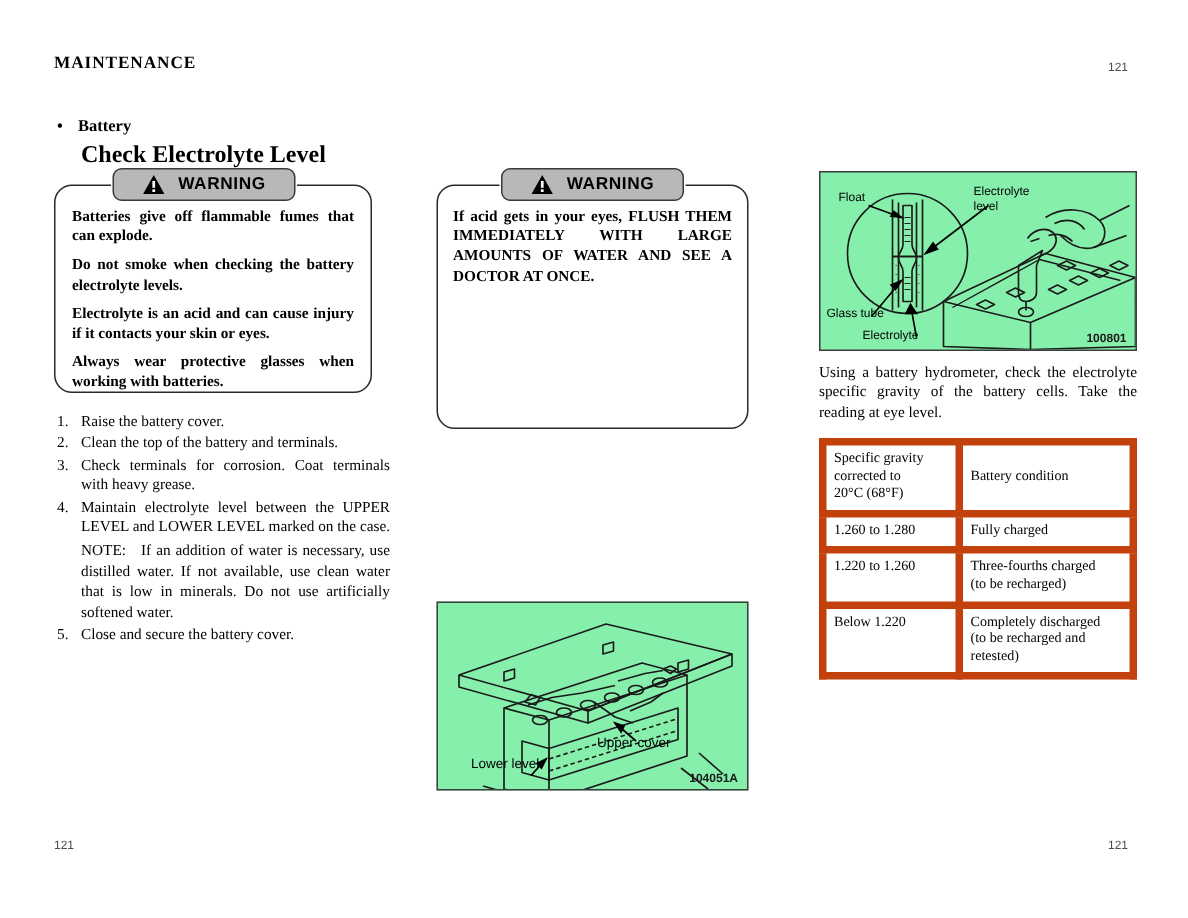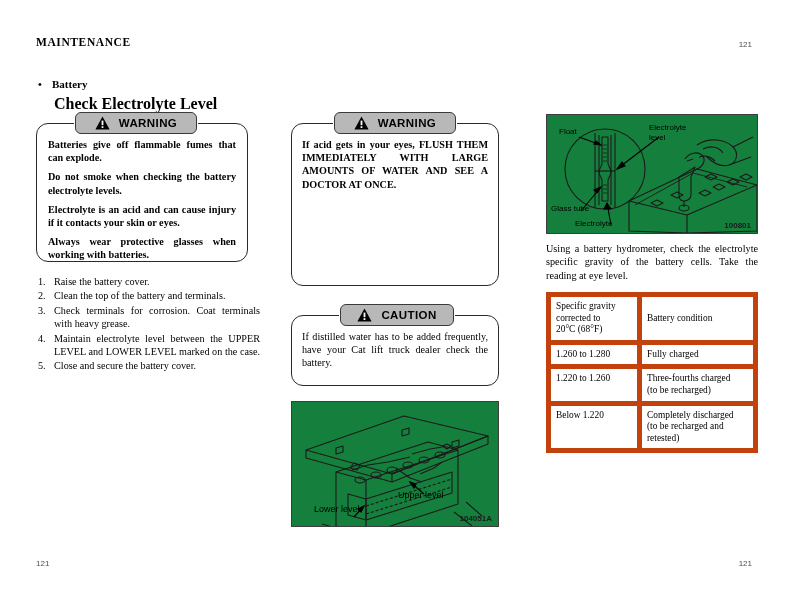--- a/index.html
+++ b/index.html
@@ -157,21 +157,21 @@
     text-indent: 40px;
     padding-left: 0;
     text-align: justify;
     text-align-last: left;
   }
 
   
   .figure {
     position: absolute;
     border: 1px solid #3d3d3d;
-    background: #15803d;
+    background: #86efac;
     box-sizing: border-box;
     overflow: hidden;
   }
   .fig-id {
     position: absolute;
     right: 6px;
     bottom: 3px;
     font-family: "Liberation Sans", sans-serif;
     font-weight: bold;
     font-size: 8px;
@@ -260,20 +260,24 @@
       <span>Clean the top of the battery and terminals.</span>
     </div>
     <div class="item">
       <span class="num">3.</span>
       <span>Check terminals for corrosion. Coat terminals with heavy grease.</span>
     </div>
     <div class="item spread">
       <span class="num">4.</span>
       <span>Maintain electrolyte level between the UPPER LEVEL and LOWER LEVEL marked on the case.</span>
     </div>
+    <div class="note">
+      <span class="note-lbl">NOTE:</span>
+      <span class="note-body">If an addition of water is necessary, use distilled water. If not available, use clean water that is low in minerals. Do not use artificially softened water.</span>
+    </div>
     <div class="item">
       <span class="num">5.</span>
       <span>Close and secure the battery cover.</span>
     </div>
   </div>
 
   <div class="alert" style="left:291px; top:112px; width:208px; height:174px;">
     <div class="alert-body"></div>
     <div class="banner-mask" style="left:42px; top:9px; width:124px;"></div>
     <div class="alert-banner" style="left:43px; width:122px;">
@@ -282,35 +286,20 @@
         <rect x="6.6" y="4.6" width="1.8" height="4.6" fill="#ffffff"></rect>
         <rect x="6.6" y="10.2" width="1.8" height="1.8" fill="#ffffff"></rect>
       </svg>
       <span class="wlabel">WARNING</span>
     </div>
     <div class="alert-text" style="left:11px; top:26px; width:186px;">
       <p>If acid gets in your eyes, FLUSH THEM IMMEDIATELY WITH LARGE AMOUNTS OF WATER AND SEE A DOCTOR AT ONCE.</p>
     </div>
   </div>
 
-  <div class="alert" style="left:291px; top:304px; width:208px; height:82px;">
-    <div class="alert-body"></div>
-    <div class="banner-mask" style="left:48px; top:9px; width:116px;"></div>
-    <div class="alert-banner" style="left:49px; width:114px;">
-      <svg class="tri-icon" width="15" height="14" viewBox="0 0 15 14">
-        <polygon points="7.5,0.6 14.6,13.4 0.4,13.4" fill="#000000"></polygon>
-        <rect x="6.6" y="4.6" width="1.8" height="4.6" fill="#ffffff"></rect>
-        <rect x="6.6" y="10.2" width="1.8" height="1.8" fill="#ffffff"></rect>
-      </svg>
-      <span class="wlabel">CAUTION</span>
-    </div>
-    <div class="alert-text just-last" style="left:11px; top:26px; width:186px; font-weight:normal; font-size:10.2px;">
-      <p>If distilled water has to be added frequently, have your Cat lift truck dealer check the battery.</p>
-    </div>
-  </div>
 
   <div class="figure" style="left:291px; top:401px; width:208px; height:126px;">
     <svg width="208" height="126" viewBox="0 0 208 126">
       <g fill="none" stroke="#1a1a1a" stroke-width="1.1" stroke-linejoin="round">
 
         <path d="M14 48 L112 14 L196 34 L100 72 Z"></path>
         <path d="M14 48 L14 56 L100 80 L100 72"></path>
         <path d="M100 72 L196 34 L196 42 L100 80"></path>
 
         <path d="M44 46 l7 -2 l0 6 l-7 2 Z"></path>
@@ -349,21 +338,21 @@
         <path d="M162 110 L180 124"></path>
       </g>
 
       <g stroke="#000" stroke-width="1.2" fill="#000">
         <path d="M132 92 L118 80" fill="none"></path>
         <polygon points="118,80 124,82 122,86"></polygon>
         <path d="M72 104 L62 115" fill="none"></path>
         <polygon points="72,104 66,107 69,110"></polygon>
       </g>
     </svg>
-    <div class="fig-label" style="left:106px; top:89px; font-size:9px;">Upper level</div>
+    <div class="fig-label" style="left:106px; top:89px; font-size:9px;">Upper cover</div>
     <div class="fig-label" style="left:22px; top:103px; font-size:9px;">Lower level</div>
     <div class="fig-id">104051A</div>
   </div>
 
   <div class="figure" style="left:546px; top:114px; width:212px; height:120px;">
     <svg width="212" height="120" viewBox="0 0 212 120">
       <g fill="none" stroke="#1a1a1a" stroke-width="1.1" stroke-linejoin="round">
 
         <circle cx="58" cy="54" r="40"></circle>
 

